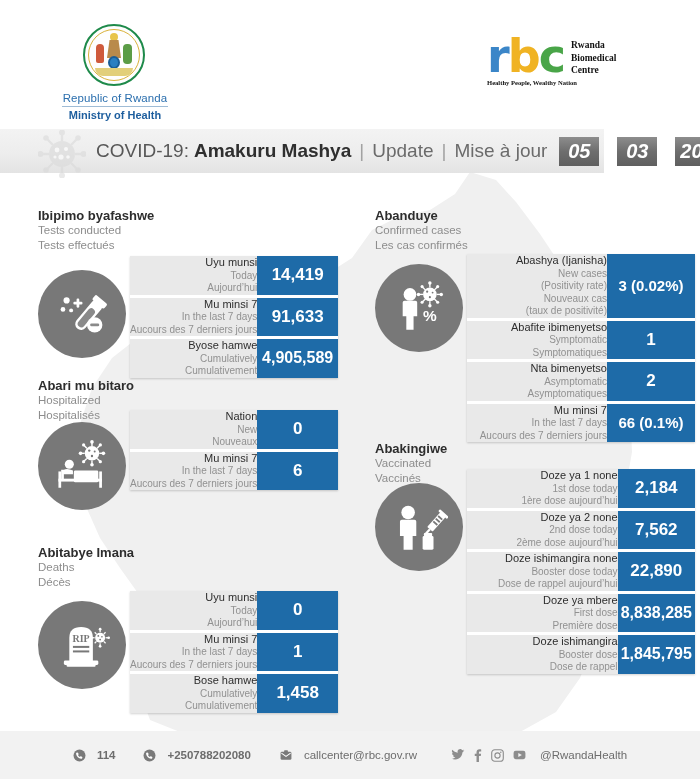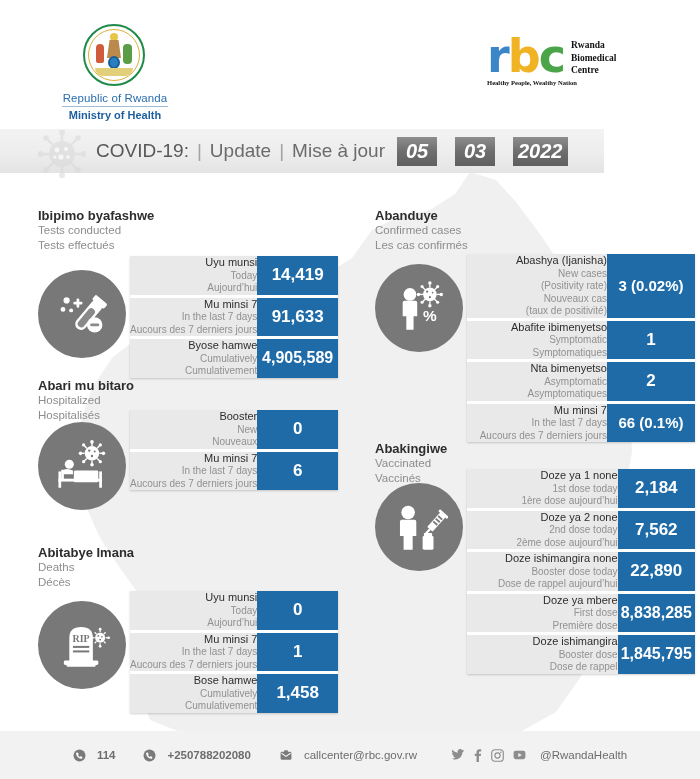--- a/index.html
+++ b/index.html
@@ -192,20 +192,21 @@
       <circle cx="28" cy="19" r="2"></circle>
     <circle cx="23" cy="27" r="2.6"></circle>
       <circle cx="30" cy="27" r="1.8"></circle>
     <circle cx="17" cy="27" r="1.6"></circle>
   </g>
 </svg>
 
 <div id="title-band">
   <div class="title-text">
     <span class="t-cov">COVID-19:</span>
+    <span class="t-bold">Amakuru Mashya</span>
     <span class="t-sep">|</span>
     <span class="t-reg">Update</span>
     <span class="t-sep">|</span>
     <span class="t-reg">Mise à jour</span>
     <span class="date-wrap">
       <span class="date-box">05</span>
       <span class="date-box">03</span>
       <span class="date-box">2022</span>
     </span>
   </div>
@@ -308,21 +309,21 @@
           <circle cx="46" cy="16" r="1.1"></circle>
         <circle cx="43" cy="21" r="1.3"></circle>
       </g>
     </svg>
   </div>
 
   <table class="stats" style="left:92px;top:32px;width:208px;">
     <tbody>
         <tr>
       <td class="lab" style="width:120px;">
-        <div class="l-rw">Booster</div>
+        <div class="l-rw">Nation</div>
         <div class="l-en">New</div>
         <div class="l-fr">Nouveaux</div>
       </td>
       <td class="val" style="width:88px;font-size:17px;">0</td>
     </tr>
     <tr>
       <td class="lab">
         <div class="l-rw">Mu minsi 7</div>
         <div class="l-en">In the last 7 days</div>
         <div class="l-fr">Aucours des 7 derniers jours</div>

